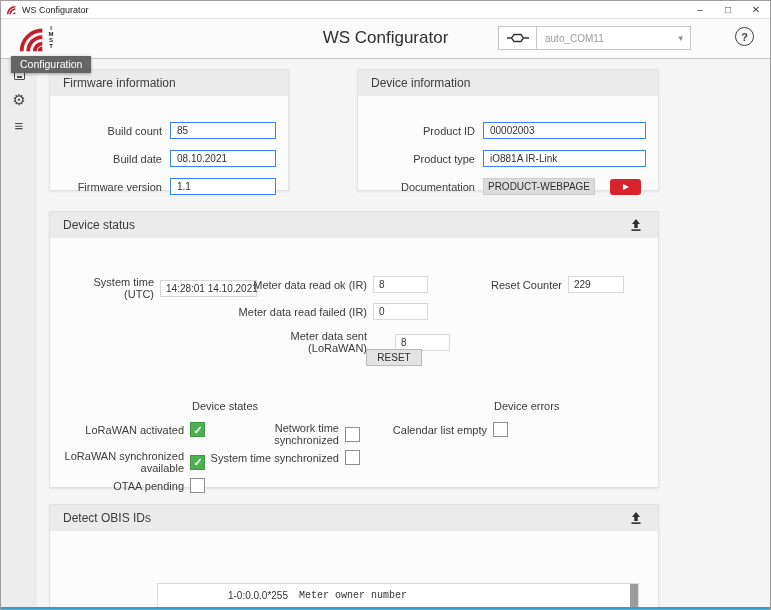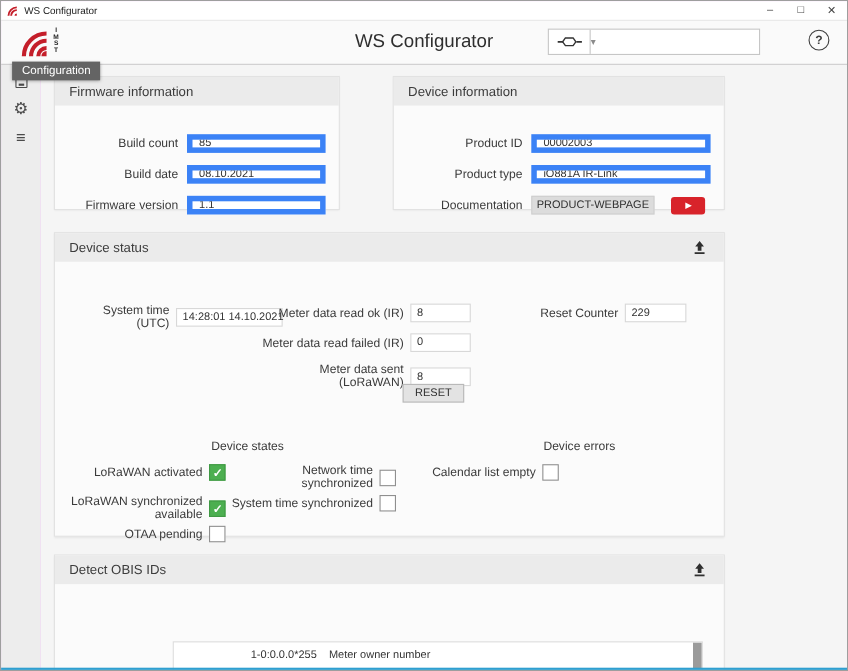--- a/index.html
+++ b/index.html
@@ -47,21 +47,21 @@
   
   .card { position:absolute; background:#fbfbfb; border:1px solid #e2e2e2;
           box-shadow:0 1px 2px rgba(0,0,0,.07); }
   .card-header { height:26px; background:#ebebeb; display:flex; align-items:center; padding:0 13px;
                  font-size:12px; color:#3c3c3c; }
   .upload-btn { margin-left:auto; width:18px; height:16px; display:flex; align-items:center; justify-content:center; }
   .card-body { position:relative; padding:26px 12px 0 12px; }
 
   .frow { display:flex; align-items:center; margin-bottom:11px; }
   .flabel { text-align:right; font-size:11px; color:#3b3b3b; margin-right:8px; line-height:12px; }
-  .ffield { height:17px; border:5px solid #3b82f6; background:#fff; font-size:10px; color:#333;
+  .ffield { height:17px; border:1px solid #3b82f6; background:#fff; font-size:10px; color:#333;
             padding:0 6px; display:flex; align-items:center; white-space:nowrap; overflow:hidden; }
   .w100 { width:100px; } .w105 { width:105px; } .grow { flex:1; }
 
   .webpage-btn { width:112px; height:17px; background:#dcdcdc; border:1px solid #cfcfcf;
                  font-size:10px; color:#2f2f2f; display:flex; align-items:center; justify-content:center; }
   .video-btn { width:31px; height:16px; background:#d8232a; border-radius:3px; margin-left:15px;
                display:flex; align-items:center; justify-content:center; }
   .play-tri { width:0; height:0; border-left:6px solid #fff; border-top:3.5px solid transparent;
               border-bottom:3.5px solid transparent; margin-left:1px; }
 
@@ -80,21 +80,21 @@
   .checkbox[data-checked="true"] { background:#4caf50; border-color:#409944; }
   .checkbox[data-checked="true"]::after { content:"\2713"; position:absolute; left:2.5px; top:0.5px;
               color:#fff; font-size:11px; font-weight:700; }
 
   
   .obis-body { position:relative; height:84px; }
   .obis-list { position:absolute; left:95px; top:52px; width:482px; height:58px; background:#fff;
                border:1px solid #dcdcdc; overflow:hidden; }
   .obis-row { display:flex; align-items:center; height:17px; margin-top:3px; font-size:10px; color:#333; }
   .obis-code { width:130px; text-align:right; }
-  .obis-desc { margin-left:11px; }
+  .obis-desc { margin-left:11px;font-family:Liberation Mono, monospace; }
   .obis-scroll { position:absolute; right:0; top:0; bottom:0; width:8px; background:#f1f1f1;
                  border-left:1px solid #e3e3e3; }
   .obis-thumb { position:absolute; right:0; top:0; width:8px; height:24px; background:#9b9b9b; }
 
   .bottom-edge { position:absolute; left:0; right:0; bottom:0; height:2px; background:#2f9fd0; z-index:60; }
 </style>
 </head>
 <body>
 
 <div class="window">
@@ -125,41 +125,42 @@
     </div>
     <div class="app-title">WS Configurator</div>
     <div class="com-select">
       <div class="com-plug">
         <svg width="24" height="12" viewBox="0 0 24 12">
           <line x1="1" y1="6" x2="6" y2="6" stroke="#333" stroke-width="1.5"></line>
           <path d="M8 2.5 H15 L17.5 6 L15 9.5 H8 L5.5 6 Z" fill="none" stroke="#333" stroke-width="1.3"></path>
           <line x1="18" y1="6" x2="23" y2="6" stroke="#333" stroke-width="1.5"></line>
         </svg>
       </div>
+      <div class="com-value">auto_COM11</div>
       <div class="com-caret">▾</div>
     </div>
     <div class="help-btn">?</div>
   </div>
 
   <div class="sidebar">
     <div class="side-icon" style="top:10px;">
       <span class="config-glyph"></span>
     </div>
     <div class="side-icon" style="top:33px;">
       <span class="gear-glyph">⚙</span>
     </div>
     <div class="side-icon" style="top:60px;">
       <span class="menu-glyph">≡</span>
     </div>
   </div>
 
   <div class="content"></div>
   <div class="tooltip">Configuration</div>
 
-  <div class="card" style="left:48px; top:68px; width:260px; height:122px;">
+  <div class="card" style="left:48px; top:68px; width:240px; height:122px;">
     <div class="card-header">
       <span>Firmware information</span>
     </div>
     <div class="card-body">
       <div class="frow">
         <div class="flabel w100">Build count</div>
         <div class="ffield grow">85</div>
       </div>
       <div class="frow">
         <div class="flabel w100">Build date</div>
@@ -214,21 +215,21 @@
         </div>
 
         <div class="ds-row" style="left:168px; top:38px;">
           <div class="ds-label" style="width:137px;">Meter data read ok (IR)</div>
           <div class="ds-field" style="width:55px;">8</div>
         </div>
         <div class="ds-row" style="left:168px; top:65px;">
           <div class="ds-label" style="width:137px;">Meter data read failed (IR)</div>
           <div class="ds-field" style="width:55px;">0</div>
         </div>
-        <div class="ds-row" style="left:168px; top:92px;">
+        <div class="ds-row" style="left:168px; top:92px;gap:22px;">
           <div class="ds-label" style="width:137px;">Meter data sent (LoRaWAN)</div>
           <div class="ds-field" style="width:55px;">8</div>
         </div>
         <div class="reset-btn">RESET</div>
 
         <div class="ds-row" style="left:428px; top:38px;">
           <div class="ds-label" style="width:72px;">Reset Counter</div>
           <div class="ds-field" style="width:56px;">229</div>
         </div>
 

